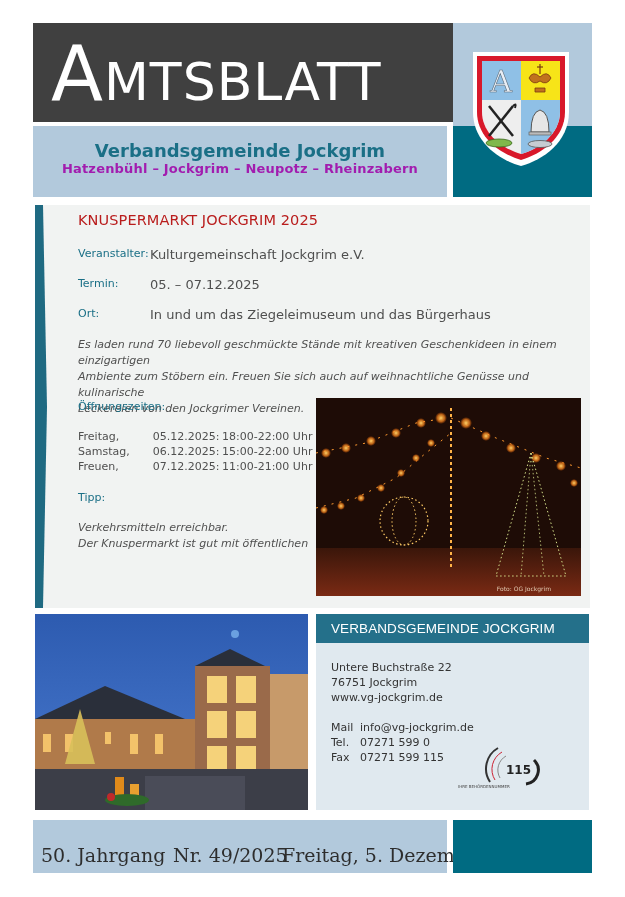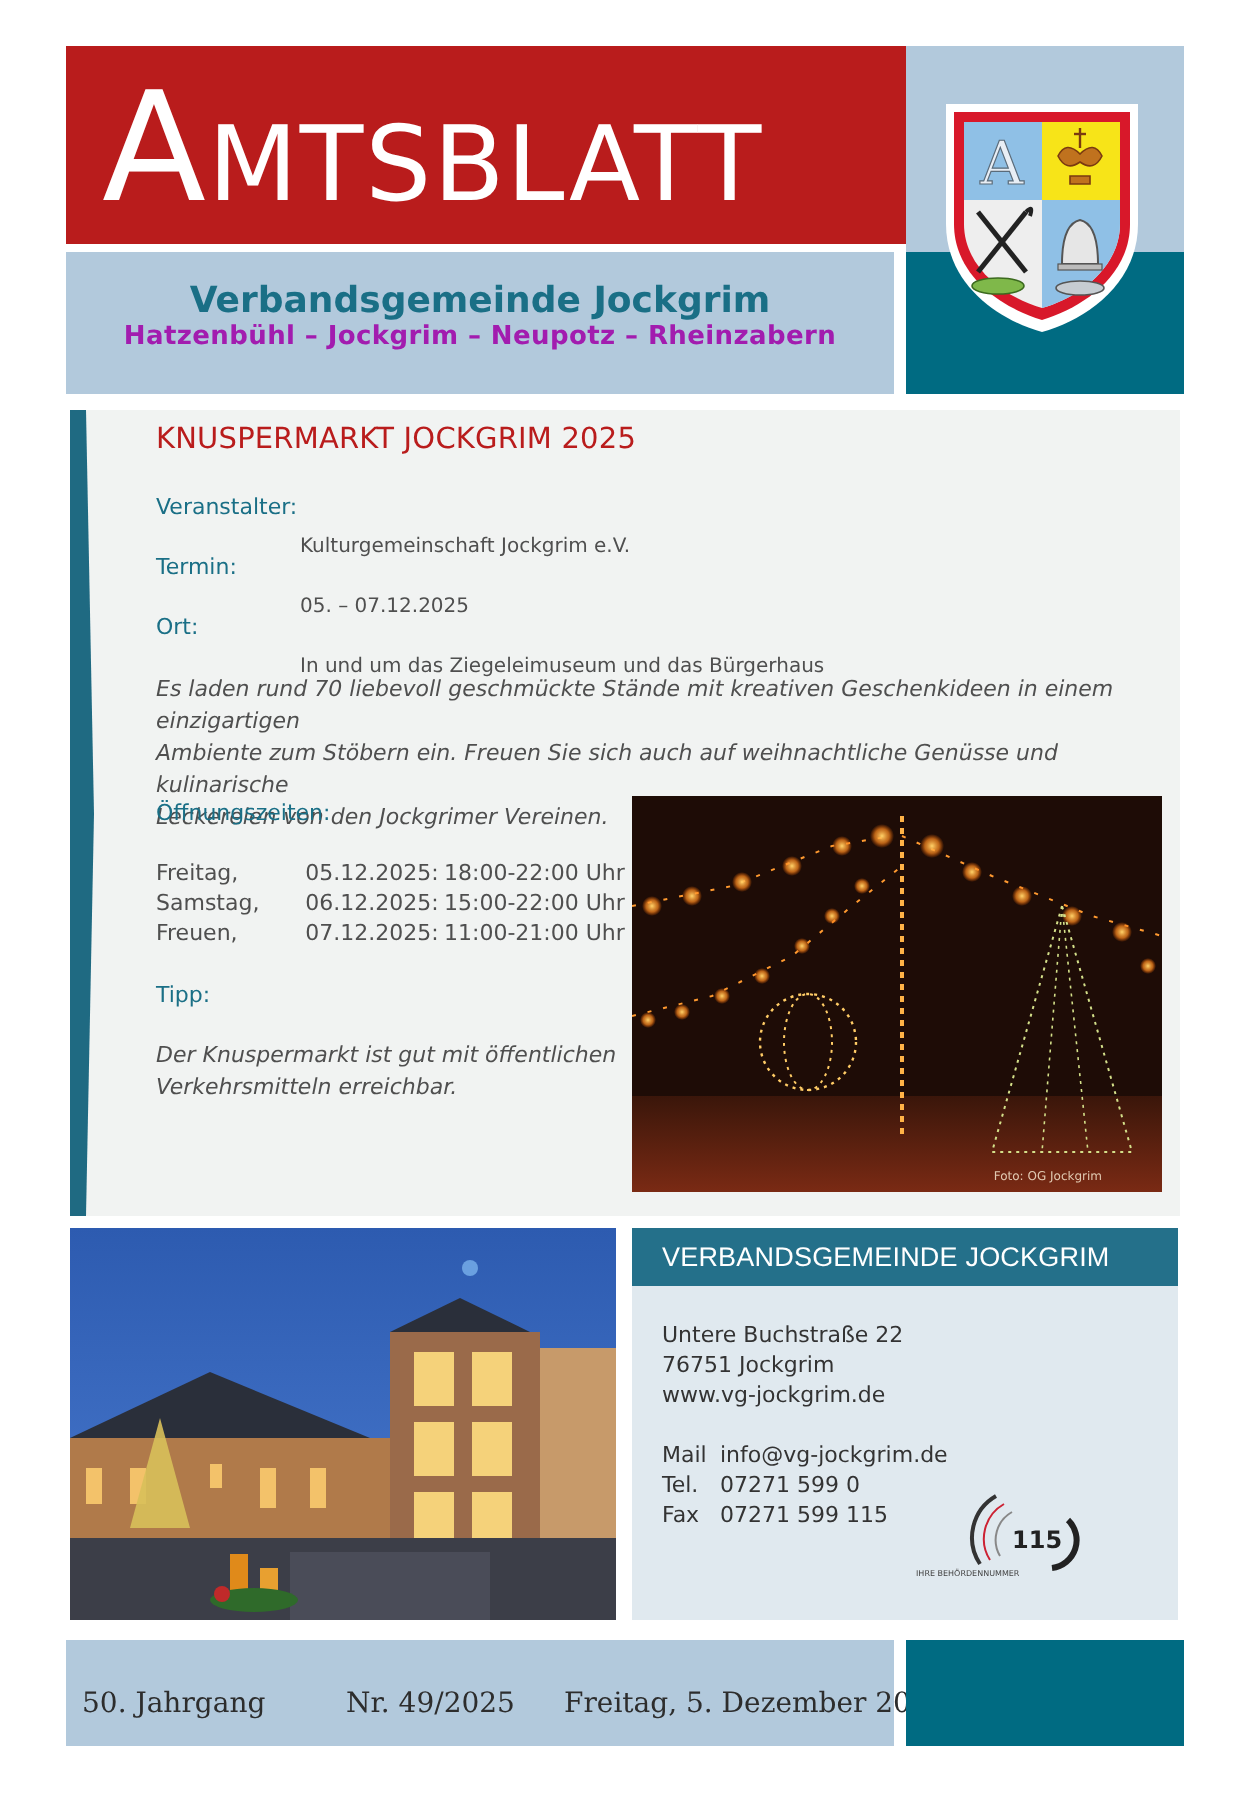--- a/index.html
+++ b/index.html
@@ -2,39 +2,39 @@
 <html><head>
 <meta charset="utf-8">
 <style>
   * { box-sizing: border-box; margin: 0; padding: 0; }
   html, body { width: 625px; height: 897px; background: #ffffff; overflow: hidden; }
   body { position: relative; font-family: "DejaVu Sans", sans-serif; color: #4a4a4a; }
 
   .abs { position: absolute; }
 
   
-  .title-block { left: 33px; top: 23px; width: 422px; height: 99px; background: #b91c1c; }
+  .title-block { left: 33px; top: 23px; width: 422px; height: 99px; background: #404040; }
   .title-text { position: absolute; left: 18px; top: 8px; color: #ffffff; font-family: "DejaVu Sans", sans-serif; letter-spacing: 1px; white-space: nowrap; }
   .title-text .big { font-size: 76px; font-weight: normal; line-height: 86px; }
   .title-text .small { font-size: 52px; line-height: 86px; }
   .subtitle-block { left: 33px; top: 126px; width: 414px; height: 71px; background: #b2c9dc; text-align: center; }
   .subtitle-main { display: block; margin-top: 14px; font-size: 18px; font-weight: bold; color: #1a6f86; }
   .subtitle-sub { display: block; margin-top: 0; font-size: 13px; font-weight: bold; color: #a21caf; letter-spacing: 0.2px; }
 
   .logo-top { left: 453px; top: 23px; width: 139px; height: 103px; background: #b2c9dc; }
   .logo-bottom { left: 453px; top: 126px; width: 139px; height: 71px; background: #006b82; }
   .crest { left: 471px; top: 50px; width: 100px; height: 118px; }
 
   
   .main-panel { left: 36px; top: 205px; width: 554px; height: 403px; background: #f1f3f2; }
   .accent { left: 35px; top: 205px; width: 12px; height: 403px; }
 
   .article-title { left: 78px; top: 212px; font-size: 14.5px; color: #b91c1c; letter-spacing: 0.1px; }
   .lbl { font-size: 11px; color: #1a6f86; }
-  .val { font-size: 10px; color: #4f4f4f; margin-top: 21px; }
+  .val { font-size: 13px; color: #4f4f4f; }
   .para { font-size: 11px; color: #4f4f4f; line-height: 16px; font-style: italic; }
 
   .hours-row { display: flex; font-size: 11px; color: #4f4f4f; line-height: 15px; }
   .hours-row .d { width: 72px; }
   .hours-row .dt { width: 72px; text-align: center; }
 
   .market-photo { left: 316px; top: 398px; width: 265px; height: 198px; overflow: hidden; background: #2a1208; }
   .photo-credit { position: absolute; right: 30px; bottom: 4px; font-size: 6px; color: #e0c8b0; }
 
   
@@ -45,21 +45,21 @@
   .contact-header { position: absolute; left: 0; top: 0; width: 273px; height: 29px; background: #24708a; color: #ffffff; font-family: "Liberation Sans", sans-serif; font-size: 13.5px; padding: 7px 0 0 15px; letter-spacing: 0.1px; }
   .contact-lines { position: absolute; left: 15px; top: 46px; font-size: 11px; color: #333333; line-height: 15px; }
   .contact-gap { height: 15px; }
   .contact-row { display: flex; }
   .contact-row .k { width: 29px; }
   .badge115 { position: absolute; left: 140px; top: 128px; width: 95px; height: 52px; }
 
   
   .footer-left { left: 33px; top: 820px; width: 414px; height: 53px; background: #b2c9dc; }
   .footer-right { left: 453px; top: 820px; width: 139px; height: 53px; background: #006b82; }
-  .footer-item { position: absolute; top: 24px; font-family: "DejaVu Serif", serif; font-size: 14px; color: #2d2d2d; white-space: nowrap; }
+  .footer-item { position: absolute; top: 24px; font-family: "DejaVu Serif", serif; font-size: 19px; color: #2d2d2d; white-space: nowrap; }
 </style>
 </head>
 <body>
 
 <div class="abs title-block">
   <div class="title-text">
     <span class="big">A</span><span class="small">MTSBLATT</span>
   </div>
 </div>
 <div class="abs subtitle-block">
@@ -126,22 +126,22 @@
   </div>
   <div class="hours-row">
     <span class="d">Freuen,</span>
     <span class="dt">07.12.2025:</span>
     <span>11:00-21:00 Uhr</span>
   </div>
 </div>
 
 <div class="abs lbl" style="left:78px; top:491px;">Tipp:</div>
 <div class="abs para" style="left:78px; top:520px;">
+  <div>Verkehrsmitteln erreichbar.</div>
   <div>Der Knuspermarkt ist gut mit öffentlichen</div>
-  <div>Verkehrsmitteln erreichbar.</div>
 </div>
 
 <div class="abs market-photo">
   <svg width="265" height="198" viewBox="0 0 265 198">
     <defs>
       <radialGradient id="glow" cx="50%" cy="50%" r="50%">
         <stop offset="0%" stop-color="#ffd36a"></stop>
         <stop offset="60%" stop-color="#ff8a1f" stop-opacity="0.7"></stop>
         <stop offset="100%" stop-color="#ff6a00" stop-opacity="0"></stop>
       </radialGradient>

